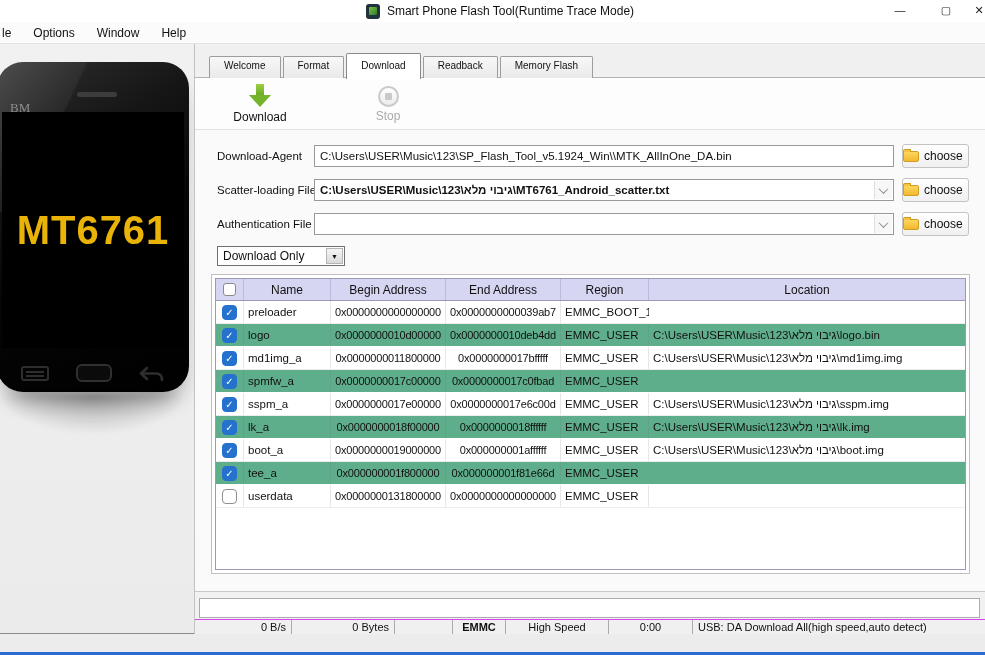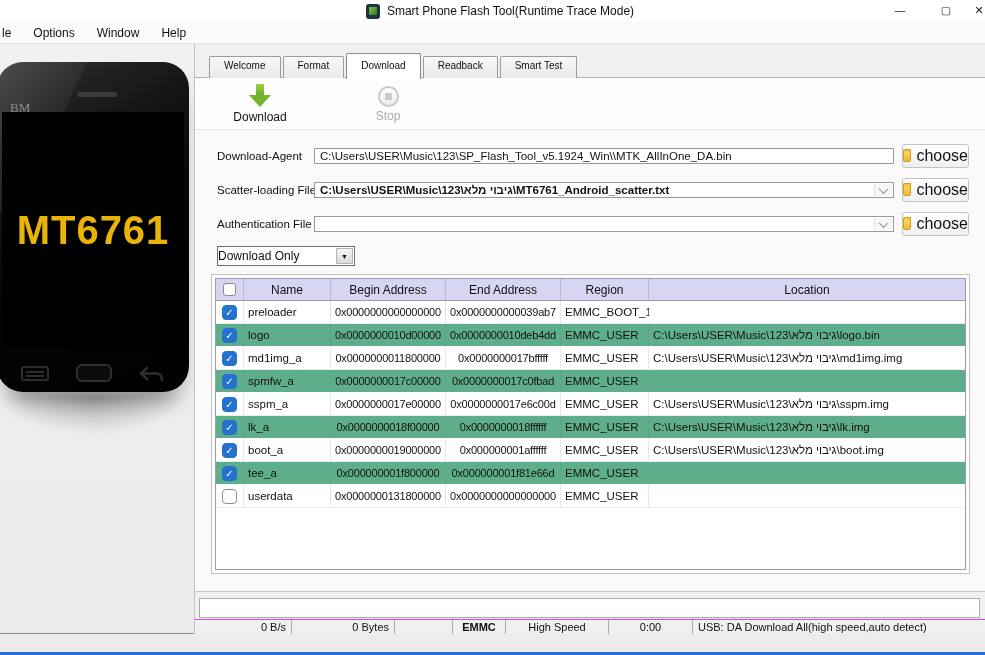--- a/index.html
+++ b/index.html
@@ -58,33 +58,33 @@
   .dl-icon { width:22px; height:24px; position:relative; }
   .dl-icon .shaft { position:absolute; top:0; left:7px; width:8px; height:12px; background:linear-gradient(#9ed044,#68a81f); }
   .dl-icon .head  { position:absolute; top:11px; left:0; width:0; height:0; border-left:11px solid transparent; border-right:11px solid transparent; border-top:12px solid #74b42a; }
   .stop-icon { width:21px; height:21px; margin-top:2px; border-radius:50%; border:2px solid #c9c9c9; background:linear-gradient(#ffffff,#ececec); position:relative; }
   .stop-icon::after { content:""; position:absolute; inset:5px; background:#c9c9c9; border-radius:1px; }
 
   
   .formarea { padding:14px 0 0 22px; flex:none; }
   .frow { display:flex; align-items:center; height:24px; margin-bottom:10px; }
   .flabel { width:97px; font-size:11.5px; white-space:nowrap; flex:none; }
-  .finput { width:580px; height:16px; border:1px solid #999; background:#fff; font-size:11.5px; padding:0 5px;
+  .finput { width:580px; height:22px; border:1px solid #999; background:#fff; font-size:11.5px; padding:0 5px;
             display:flex; align-items:center; white-space:nowrap; overflow:hidden; position:relative; }
   .finput.combo { padding-right:22px;font-weight:bold; }
   .combo-btn { position:absolute; right:1px; top:1px; bottom:1px; width:18px; background:#f7f7f7; border-left:1px solid #e0e0e0;
                display:flex; align-items:center; justify-content:center; }
   .chev { width:7px; height:7px; border-right:1.6px solid #8d8d8d; border-bottom:1.6px solid #8d8d8d; transform:rotate(45deg) translate(-1px,-1px); }
   .choose-btn { height:24px; width:67px; margin-left:8px; border:1px solid #c3c3c3; border-radius:3px;
-                background:linear-gradient(#ffffff,#f0f0f0); display:flex; align-items:center; justify-content:center; gap:5px; font-size:16px; flex:none; }
+                background:linear-gradient(#ffffff,#f0f0f0); display:flex; align-items:center; justify-content:flex-start; gap:5px; font-size:12px; flex:none; }
   .folder-icon { width:16px; height:11px; background:linear-gradient(#fdd65e,#f2b92e); border:1px solid #cf9d22; border-radius:1px 2px 2px 2px; position:relative; }
   .folder-icon::before { content:""; position:absolute; top:-3px; left:-1px; width:6px; height:2px; background:#f5c542; border:1px solid #cf9d22; border-bottom:none; border-radius:2px 1px 0 0; }
 
-  .mode-select { width:138px; height:20px; margin:2px 0 8px; border:1px solid #6f6f6f; background:#fff; font-size:12px;
-                 display:flex; align-items:center; position:relative; }
+  .mode-select { width:128px; height:20px; margin:2px 0 8px; border:1px solid #6f6f6f; background:#fff; font-size:12px;
+                 display:flex; align-items:center; padding-left:5px; position:relative; }
   .ms-btn { position:absolute; right:1px; top:1px; bottom:1px; width:17px; background:linear-gradient(#f5f5f5,#dadada);
             border:1px solid #b5b5b5; display:flex; align-items:center; justify-content:center; font-size:7px; color:#111; }
 
   
   .tablebox { margin:0 15px 0 16px; height:300px; border:1px solid #c0c0c0; background:#fff; padding:3px; flex:none; }
   .ptable { height:100%; border:1px solid #9a9ab8; background:#fff; display:flex; flex-direction:column; overflow:hidden; }
   .thead { flex:none; height:22px; display:grid; grid-template-columns:28px 87px 115px 115px 88px 1fr;
            background:#d6d6f2; border-bottom:1px solid #9a9ab8; font-size:12px; }
   .hcell { display:flex; align-items:center; justify-content:center; border-right:1px solid #b9b9d8; overflow:hidden; }
   .hcell:last-child { border-right:none;text-align:right; }
@@ -160,21 +160,21 @@
   </div>
 
   <div class="main">
 
     <div class="tabstrip">
       <div class="tabs">
           <div class="tab">Welcome</div>
           <div class="tab">Format</div>
           <div class="tab active">Download</div>
           <div class="tab">Readback</div>
-          <div class="tab">Smart Test</div>
+          <div class="tab">Memory Flash</div>
         </div>
     </div>
 
     <div class="content">
 
       <div class="toolbar">
         <div class="tool">
           <span class="dl-icon">
               <span class="shaft"></span>
               <span class="head"></span>

